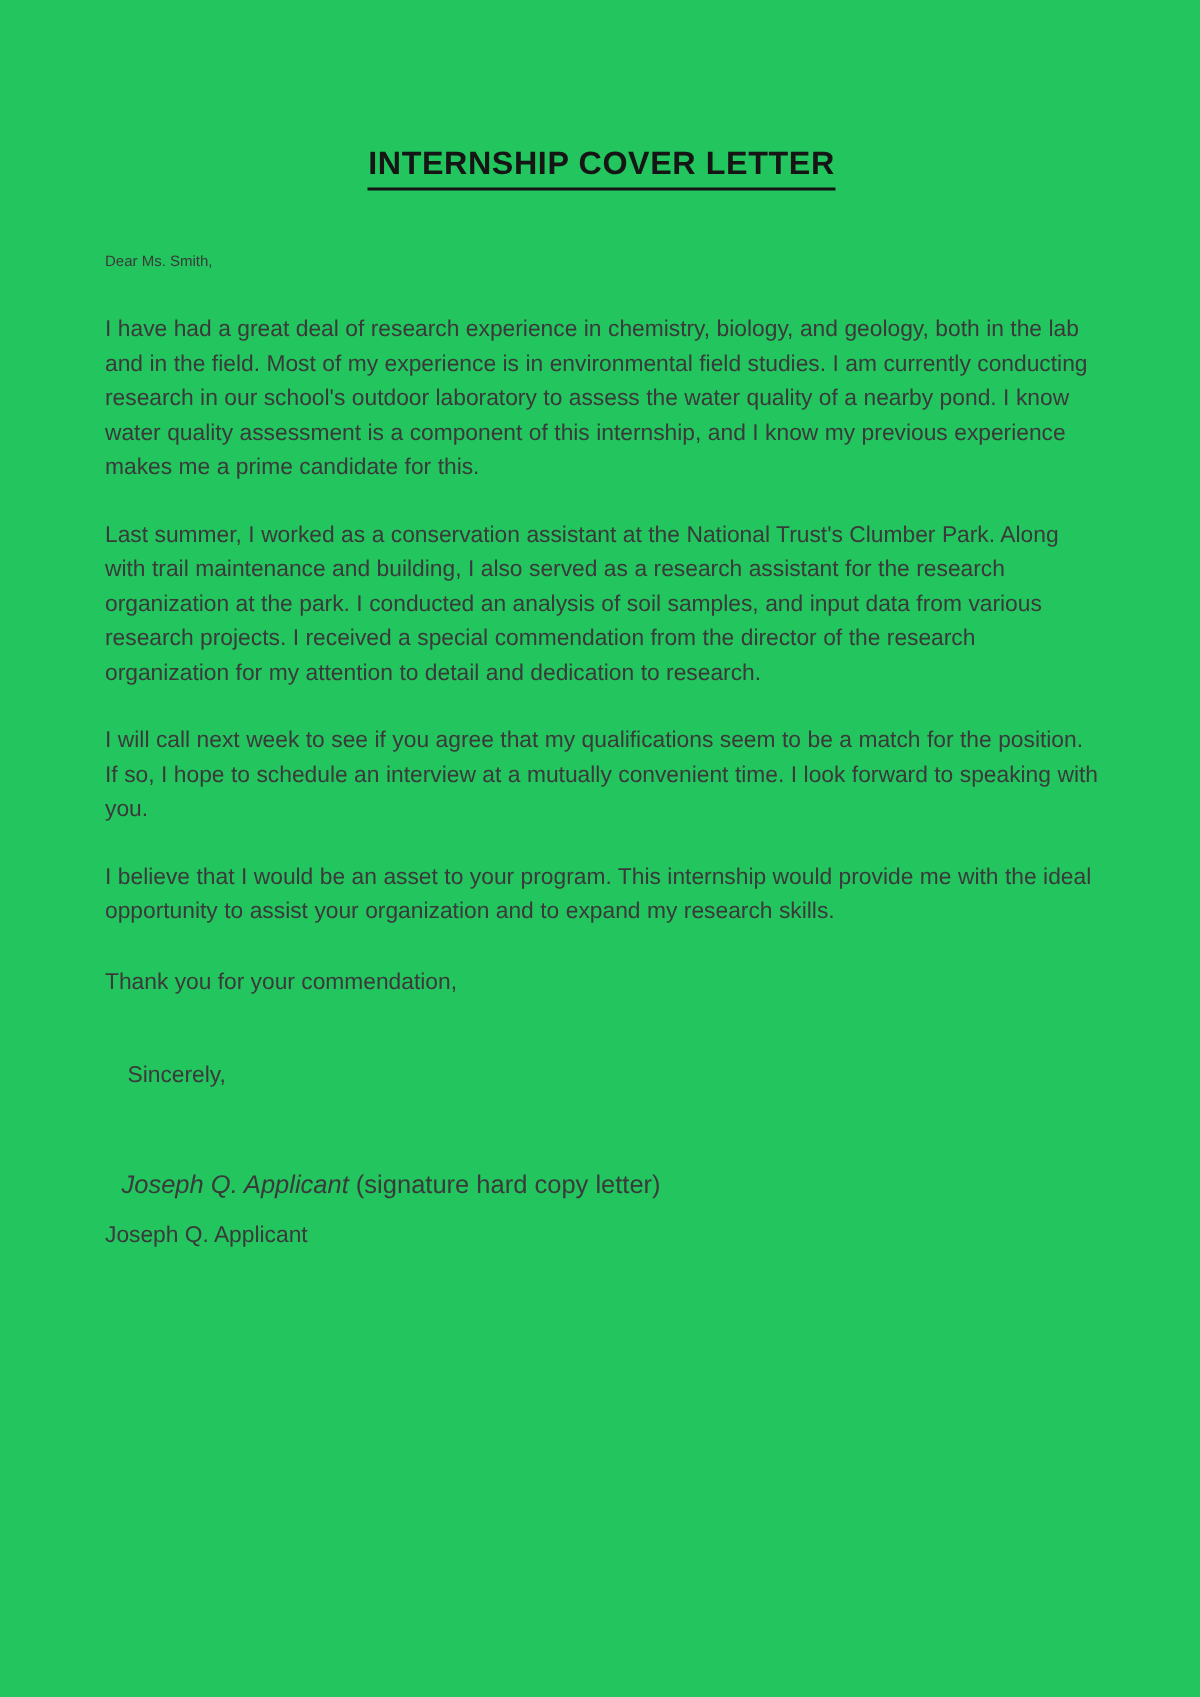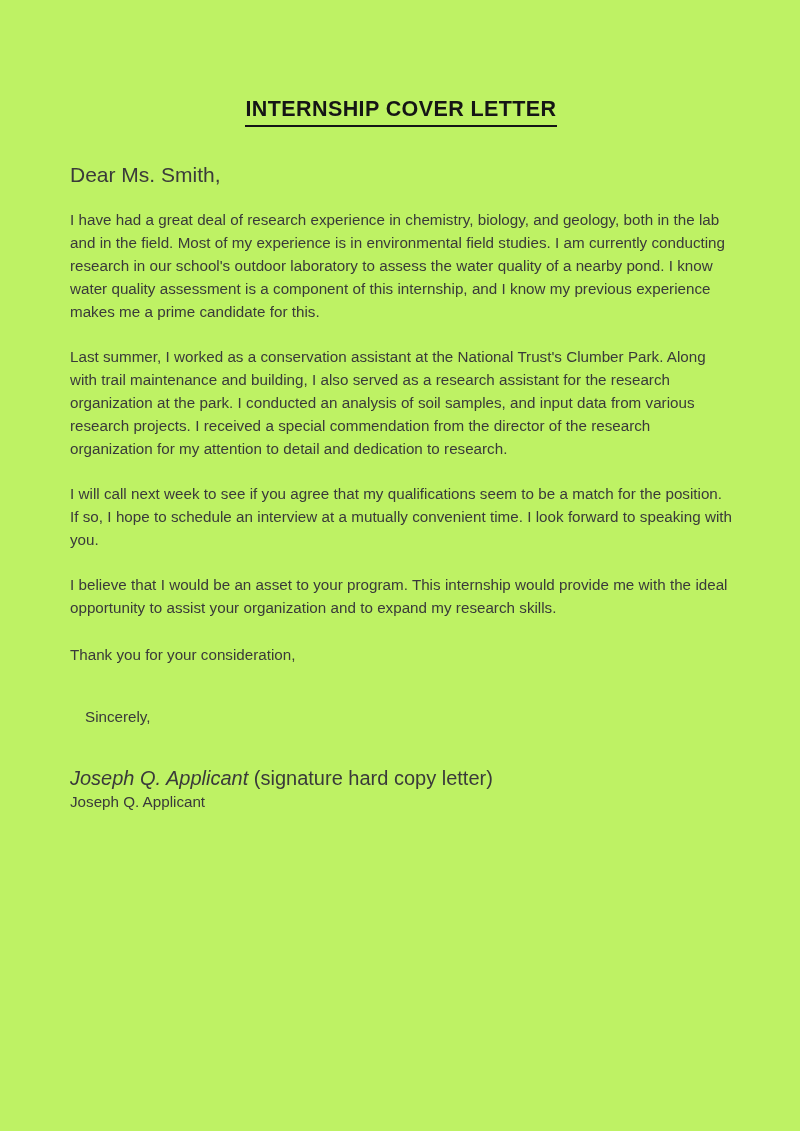--- a/index.html
+++ b/index.html
@@ -4,21 +4,21 @@
 <style>
   html, body {
     margin: 0;
     padding: 0;
     background: #ffffff;
   }
   .page {
     position: relative;
     width: 800px;
     height: 1131px;
-    background: #bef264;
+    background: #22c55e;
     box-sizing: border-box;
     font-family: "Liberation Sans", "DejaVu Sans", sans-serif;
     overflow: hidden;
     padding-left: 28px;
   }
   .letter {
     position: absolute;
     left: 70px;
     top: 0;
     width: 662px;
@@ -35,21 +35,21 @@
     line-height: 1.15;
   }
   .doc-title .title-text {
     display: inline-block;
     border-bottom: 2.5px solid #151515;
     padding-bottom: 3px;
   }
   .salutation {
     margin: 0;
     padding-top: 36px;
-    font-size: 21px;
+    font-size: 10px;
     color: #3a3a3a;
     line-height: 23px;
   }
   .body-paragraphs {
     margin: 0;
     padding: 0;
     list-style: none;
   }
   .para {
     margin: 0;
@@ -72,22 +72,22 @@
     padding-top: 24px;
     font-size: 15.2px;
     color: #3a3a3a;
     line-height: 23px;
   }
   .signature-block {
     margin: 0;
     padding-top: 24px;
   }
   .signature-line {
-    margin: 0;
-    font-size: 20px;
+    margin: 11px;
+    font-size: 17px;
     color: #3a3a3a;
     line-height: 23px;
   }
   .sig-name-italic {
     font-style: italic;
   }
   .sig-note {
     font-style: normal;
   }
   .typed-name {
@@ -107,21 +107,21 @@
 
     <p class="salutation">Dear Ms. Smith,</p>
 
     <div class="body-paragraphs">
       <p class="para">I have had a great deal of research experience in chemistry, biology, and geology, both in the lab and in the field. Most of my experience is in environmental field studies. I am currently conducting research in our school's outdoor laboratory to assess the water quality of a nearby pond. I know water quality assessment is a component of this internship, and I know my previous experience makes me a prime candidate for this.</p>
       <p class="para">Last summer, I worked as a conservation assistant at the National Trust's Clumber Park. Along with trail maintenance and building, I also served as a research assistant for the research organization at the park. I conducted an analysis of soil samples, and input data from various research projects. I received a special commendation from the director of the research organization for my attention to detail and dedication to research.</p>
       <p class="para">I will call next week to see if you agree that my qualifications seem to be a match for the position. If so, I hope to schedule an interview at a mutually convenient time. I look forward to speaking with you.</p>
       <p class="para">I believe that I would be an asset to your program. This internship would provide me with the ideal opportunity to assist your organization and to expand my research skills.</p>
     </div>
 
-    <p class="closing-line">Thank you for your consideration,</p>
+    <p class="closing-line">Thank you for your commendation,</p>
 
     <p class="signoff-line">Sincerely,</p>
 
     <div class="signature-block">
       <p class="signature-line"><span class="sig-name-italic">Joseph Q. Applicant</span><span class="sig-note"> (signature hard copy letter)</span></p>
       <p class="typed-name">Joseph Q. Applicant</p>
     </div>
 
   </div>
 </div>

